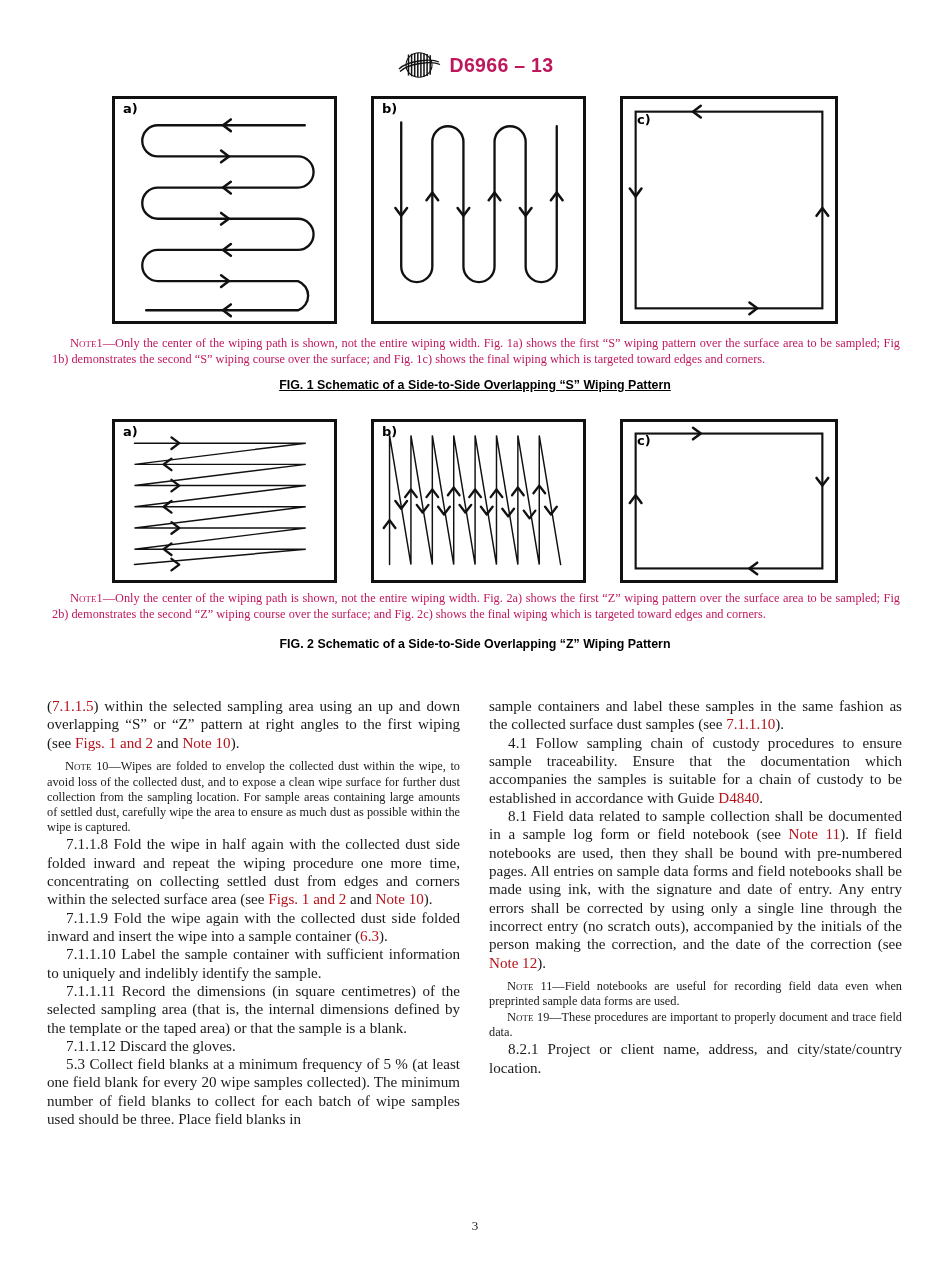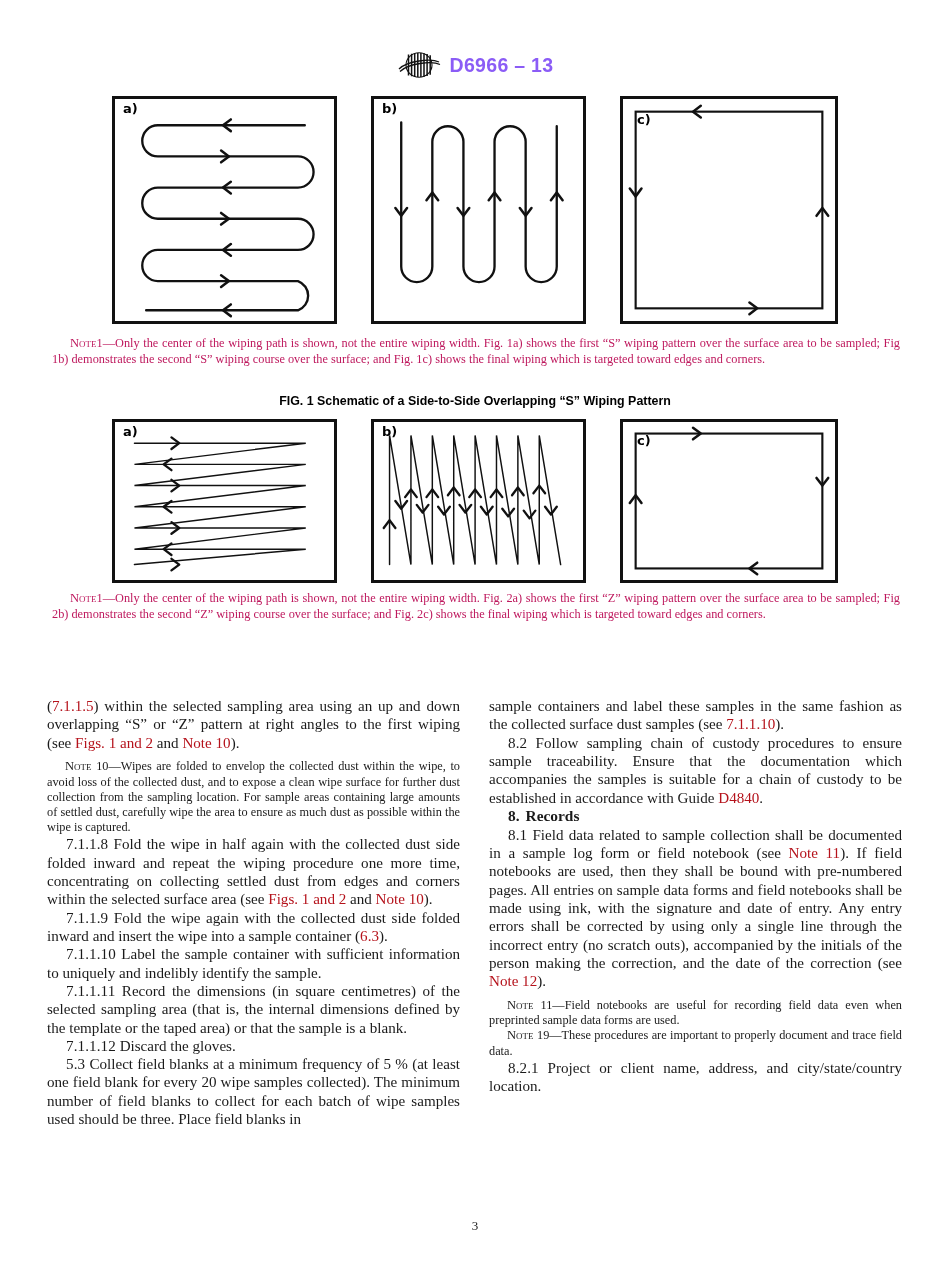--- a/index.html
+++ b/index.html
@@ -33,21 +33,21 @@
     align-items: center;
     justify-content: center;
     gap: 9px;
   }
   .astm-logo { display: block; }
   .hdr-desig {
     font-family: "Liberation Sans", sans-serif;
     font-weight: bold;
     font-size: 19.5px;
     letter-spacing: .3px;
-    color: #8b5cf6;
+    color: #be185d;
   }
 
   
   .figwrap { position: absolute; left: 0; width: 950px; }
   .panelrow {
     position: relative;
     width: 950px;
   }
   .panel {
     position: absolute;
@@ -217,21 +217,21 @@
         </svg>
         <span class="panel-label" style="left:14px; top:14px;">c)</span>
       </div>
     </div>
   </div>
 
   <div class="fignote" style="top:335px;">
     <span class="smallcaps">Note</span><span>1</span><span>—Only the center of the wiping path is shown, not the entire wiping width. Fig. 1a) shows the first “S” wiping pattern over the surface area to be sampled; Fig 1b) demonstrates the second “S” wiping course over the surface; and Fig. 1c) shows the final wiping which is targeted toward edges and corners.</span>
   </div>
 
-  <div class="figcap" style="top:394px;">FIG. 1 Schematic of a Side-to-Side Overlapping “S” Wiping Pattern</div>
+  <div class="figcap" style="top:378px;text-decoration:underline;">FIG. 1 Schematic of a Side-to-Side Overlapping “S” Wiping Pattern</div>
 
   <div class="figwrap" style="top:419px;">
     <div class="panelrow" style="height:164px;">
 
       <div class="panel" style="left:112px; top:0; width:225px; height:164px;">
         <svg viewBox="0 0 225 164" preserveAspectRatio="none" aria-hidden="true">
           <g fill="none" stroke="#111" stroke-width="1.5" stroke-linecap="round">
             <path d="M20 22 H196 L20 44 H196 L20 66 H196 L20 88 H196 L20 110 H196 L20 132 H196 L20 148"></path>
           </g>
           <g fill="none" stroke="#111" stroke-width="2.4" stroke-linecap="round" stroke-linejoin="round">
@@ -289,20 +289,21 @@
         </svg>
         <span class="panel-label" style="left:14px; top:12px;">c)</span>
       </div>
     </div>
   </div>
 
   <div class="fignote" style="top:590px;">
     <span class="smallcaps">Note</span><span>1</span><span>—Only the center of the wiping path is shown, not the entire wiping width. Fig. 2a) shows the first “Z” wiping pattern over the surface area to be sampled; Fig 2b) demonstrates the second “Z” wiping course over the surface; and Fig. 2c) shows the final wiping which is targeted toward edges and corners.</span>
   </div>
 
+  <div class="figcap" style="top:637px;">FIG. 2 Schematic of a Side-to-Side Overlapping “Z” Wiping Pattern</div>
 
   <div class="col col-left">
 
     <p class="para cont"><span>(</span><span class="lnk">7.1.1.5</span><span>) within the selected sampling area using an up and down overlapping “S” or “Z” pattern at right angles to the first wiping (see </span><span class="lnk">Figs. 1 and 2</span><span> and </span><span class="lnk">Note 10</span><span>).</span></p>
 
     <p class="note"><span class="smallcaps">Note</span> <span>10</span><span>—Wipes are folded to envelop the collected dust within the wipe, to avoid loss of the collected dust, and to expose a clean wipe surface for further dust collection from the sampling location. For sample areas containing large amounts of settled dust, carefully wipe the area to ensure as much dust as possible within the wipe is captured.</span></p>
 
     <p class="para gap-top"><span class="num-lead">7.1.1.8</span><span> Fold the wipe in half again with the collected dust side folded inward and repeat the wiping procedure one more time, concentrating on collecting settled dust from edges and corners within the selected surface area (see </span><span class="lnk">Figs. 1 and 2</span><span> and </span><span class="lnk">Note 10</span><span>).</span></p>
 
     <p class="para"><span class="num-lead">7.1.1.9</span><span> Fold the wipe again with the collected dust side folded inward and insert the wipe into a sample container (</span><span class="lnk">6.3</span><span>).</span></p>
@@ -313,23 +314,22 @@
 
     <p class="para"><span class="num-lead">7.1.1.12</span><span> Discard the gloves.</span></p>
 
     <p class="para gap-top"><span class="num-lead">5.3</span><span>  Collect field blanks at a minimum frequency of 5 % (at least one field blank for every 20 wipe samples collected). The minimum number of field blanks to collect for each batch of wipe samples used should be three. Place field blanks in</span></p>
   </div>
 
   <div class="col col-right">
 
     <p class="para cont"><span>sample containers and label these samples in the same fashion as the collected surface dust samples (see </span><span class="lnk">7.1.1.10</span><span>).</span></p>
 
-    <p class="para gap-top"><span class="num-lead">8.2</span><span>  Follow sampling chain of custody procedures to ensure sample traceability. Ensure that the documentation which accompanies the samples is suitable for a chain of custody to be established in accordance with Guide </span><span class="lnk">D4840</span><span>.</span></p>
-
-    <p class="para sec-head"><span class="num">8.</span><span>Records</span></p>
+    <p class="para gap-top"><span class="num-lead">4.1</span><span>  Follow sampling chain of custody procedures to ensure sample traceability. Ensure that the documentation which accompanies the samples is suitable for a chain of custody to be established in accordance with Guide </span><span class="lnk">D4840</span><span>.</span></p>
+
 
     <p class="para"><span class="num-lead">8.1</span><span>  Field data related to sample collection shall be documented in a sample log form or field notebook (see </span><span class="lnk">Note 11</span><span>). If field notebooks are used, then they shall be bound with pre-numbered pages. All entries on sample data forms and field notebooks shall be made using ink, with the signature and date of entry. Any entry errors shall be corrected by using only a single line through the incorrect entry (no scratch outs), accompanied by the initials of the person making the correction, and the date of the correction (see </span><span class="lnk">Note 12</span><span>).</span></p>
 
     <p class="note"><span class="smallcaps">Note</span> <span>11</span><span>—Field notebooks are useful for recording field data even when preprinted sample data forms are used.</span></p>
 
     <p class="note"><span class="smallcaps">Note</span> <span>19</span><span>—These procedures are important to properly document and trace field data.</span></p>
 
 
     <p class="para"><span class="num-lead">8.2.1</span><span>  Project or client name, address, and city/state/country location.</span></p>
   </div>

